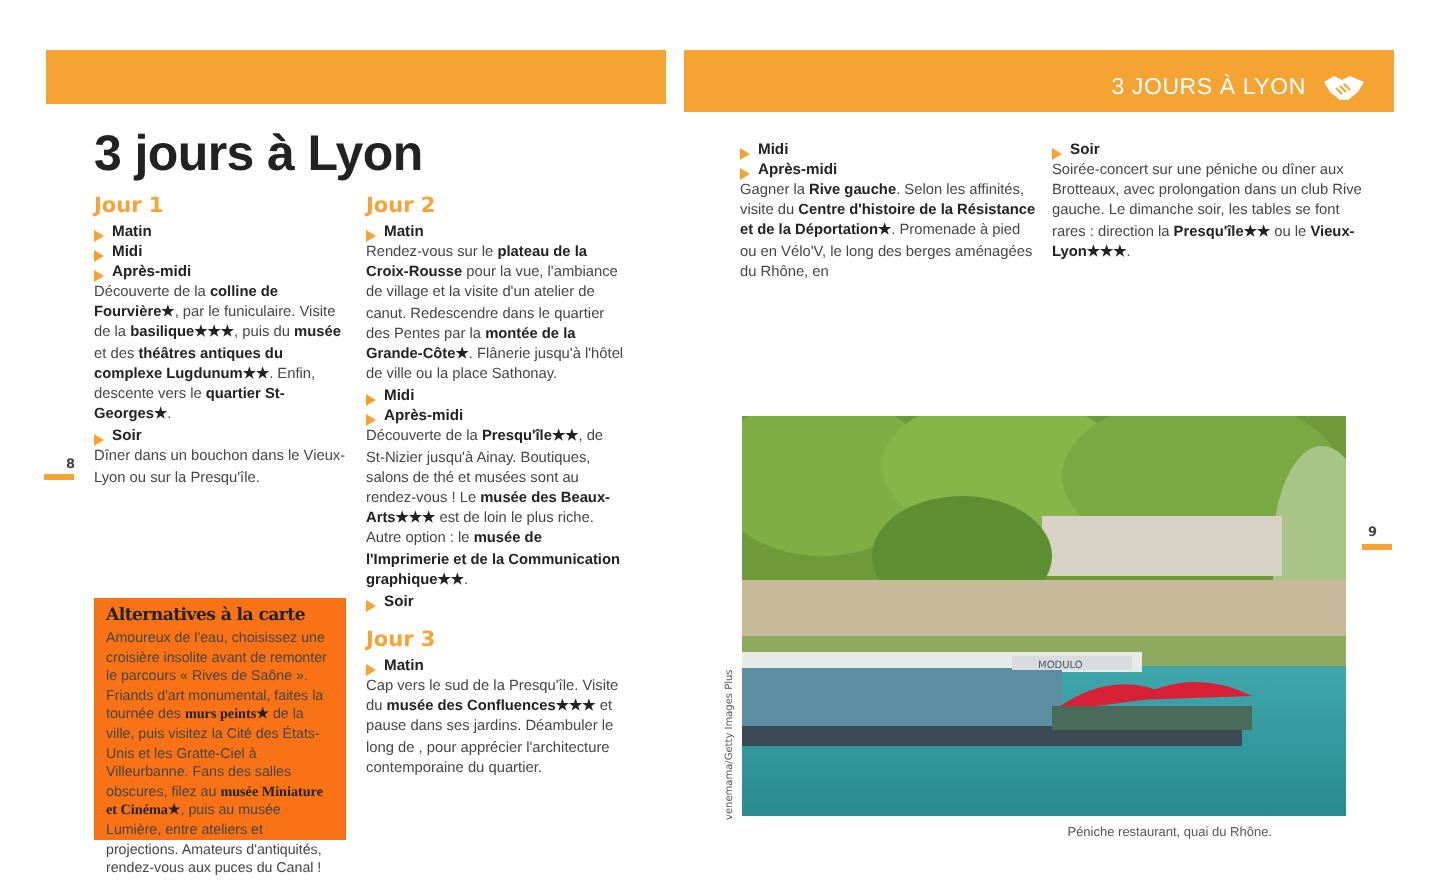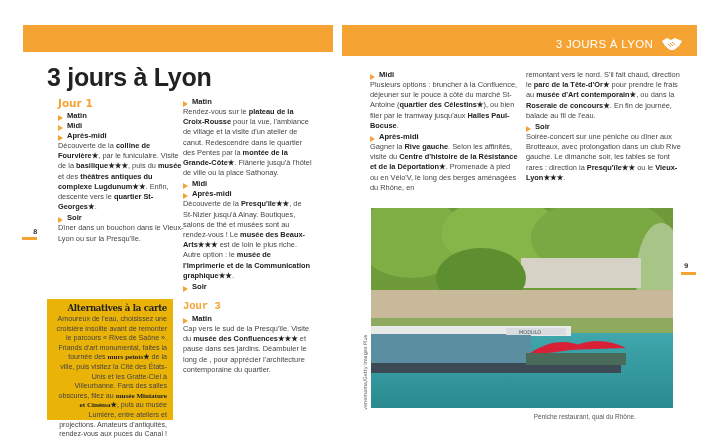--- a/index.html
+++ b/index.html
@@ -16,36 +16,36 @@
   }
   .handshake { position: absolute; right: 14px; top: 11px; width: 22px; height: 16px; }
 
   .page-title {
     position: absolute; left: 47px; top: 63px; font-size: 25px; color: #222;
     font-family: "Liberation Sans", sans-serif; letter-spacing: -0.3px;
   }
 
   .col { position: absolute; font-size: 7.4px; line-height: 10.2px; color: #454545;
          font-family: "Liberation Sans", sans-serif; }
-  .col-1 { left: 58px; top: 97px; width: 126px; }
+  .col-1 { left: 47px; top: 97px; width: 126px; }
   .col-2 { left: 183px; top: 97px; width: 130px; }
   .col-3 { left: 370px; top: 70px; width: 150px; }
   .col-4 { left: 526px; top: 70px; width: 158px; }
 
   .day { color: #f5a332; font-weight: bold; font-size: 10.5px; line-height: 13px; margin-bottom: 1px;
          font-family: "DejaVu Sans", sans-serif; }
-  .day.spaced { margin-top: 8px; font-family: Liberation Mono, monospace; }
+  .day.spaced { margin-top: 8px; }
   .slot { font-weight: bold; color: #222; font-size: 7.6px; line-height: 10px; display: flex; align-items: flex-end; }
   .tri { width: 0; height: 0; border-left: 5px solid #f5a332; border-top: 3.5px solid transparent;
          border-bottom: 3.5px solid transparent; margin-right: 4px; display: inline-block; }
   .para { margin-bottom: 1px; }
   .para b { color: #222; }
 
   .alt-box { position: absolute; left: 47px; top: 299px; width: 126px; height: 121px;
-             background: #eab308; padding: 4px 6px; font-family: "Liberation Sans", sans-serif; text-align: right; }
+             background: #f97316; padding: 4px 6px; font-family: "Liberation Sans", sans-serif; }
   .alt-title { font-family: "DejaVu Serif", serif; font-weight: bold; font-size: 8.6px; color: #222; margin-bottom: 2px; letter-spacing: -0.3px;}
   .alt-text { font-size: 7.1px; line-height: 9.6px; color: #444; }
   .alt-text b { color: #222; font-family: Liberation Serif, serif; }
 
   .folio { position: absolute; font-size: 6.5px; font-weight: bold; color: #444; }
   .folio-left { left: 33px; top: 228px; }
   .folio-right { left: 684px; top: 262px; }
   .folio-rule { position: absolute; height: 3px; background: #f5a332; width: 15px; }
   .folio-rule-left { left: 22px; top: 237px; }
   .folio-rule-right { left: 681px; top: 272px; }
@@ -99,20 +99,21 @@
       </div>
     <p class="para">Dîner dans un bouchon dans le Vieux-Lyon ou sur la Presqu'île.</p>
   </div>
 
   <div class="alt-box">
     <div class="alt-title">Alternatives à la carte</div>
     <p class="alt-text">Amoureux de l'eau, choisissez une croisière insolite avant de remonter le parcours « Rives de Saône ». Friands d'art monumental, faites la tournée des <b>murs peints★</b> de la ville, puis visitez la Cité des États-Unis et les Gratte-Ciel à Villeurbanne. Fans des salles obscures, filez au <b>musée Miniature et Cinéma★</b>, puis au musée Lumière, entre ateliers et projections. Amateurs d'antiquités, rendez-vous aux puces du Canal !</p>
   </div>
 
   <div class="col col-2">
+    <div class="day">Jour 2</div>
     <div class="slot">
         <span class="tri"></span>
         <span>Matin</span>
       </div>
     <p class="para">Rendez-vous sur le <b>plateau de la Croix-Rousse</b> pour la vue, l'ambiance de village et la visite d'un atelier de canut. Redescendre dans le quartier des Pentes par la <b>montée de la Grande-Côte★</b>. Flânerie jusqu'à l'hôtel de ville ou la place Sathonay.</p>
     <div class="slot">
         <span class="tri"></span>
         <span>Midi</span>
       </div>
     <div class="slot">
@@ -131,30 +132,28 @@
         <span>Matin</span>
       </div>
     <p class="para">Cap vers le sud de la Presqu'île. Visite du <b>musée des Confluences★★★</b> et pause dans ses jardins. Déambuler le long de , pour apprécier l'architecture contemporaine du quartier.</p>
   </div>
 
   <div class="col col-3">
     <div class="slot">
         <span class="tri"></span>
         <span>Midi</span>
       </div>
-    <p class="para">Plusieurs options : bruncher à la Confluence, déjeuner sur le pouce à côté du marché St-Antoine (<b>quartier des Célestins★</b>), ou bien filer par le tramway jusqu'aux <b>Halles Paul-Bocuse</b>.</p>
     <div class="slot">
         <span class="tri"></span>
         <span>Après-midi</span>
       </div>
     <p class="para">Gagner la <b>Rive gauche</b>. Selon les affinités, visite du <b>Centre d'histoire de la Résistance et de la Déportation★</b>. Promenade à pied ou en Vélo'V, le long des berges aménagées du Rhône, en</p>
   </div>
 
   <div class="col col-4">
-    <p class="para">remontant vers le nord. S'il fait chaud, direction le <b>parc de la Tête-d'Or★</b> pour prendre le frais au <b>musée d'Art contemporain★</b>, ou dans la <b>Roseraie de concours★</b>. En fin de journée, balade au fil de l'eau.</p>
     <div class="slot">
         <span class="tri"></span>
         <span>Soir</span>
       </div>
     <p class="para">Soirée-concert sur une péniche ou dîner aux Brotteaux, avec prolongation dans un club Rive gauche. Le dimanche soir, les tables se font rares : direction la <b>Presqu'île★★</b> ou le <b>Vieux-Lyon★★★</b>.</p>
   </div>
 
   <div class="photo">
     <svg width="302" height="200" viewBox="0 0 302 200">
       <defs>

